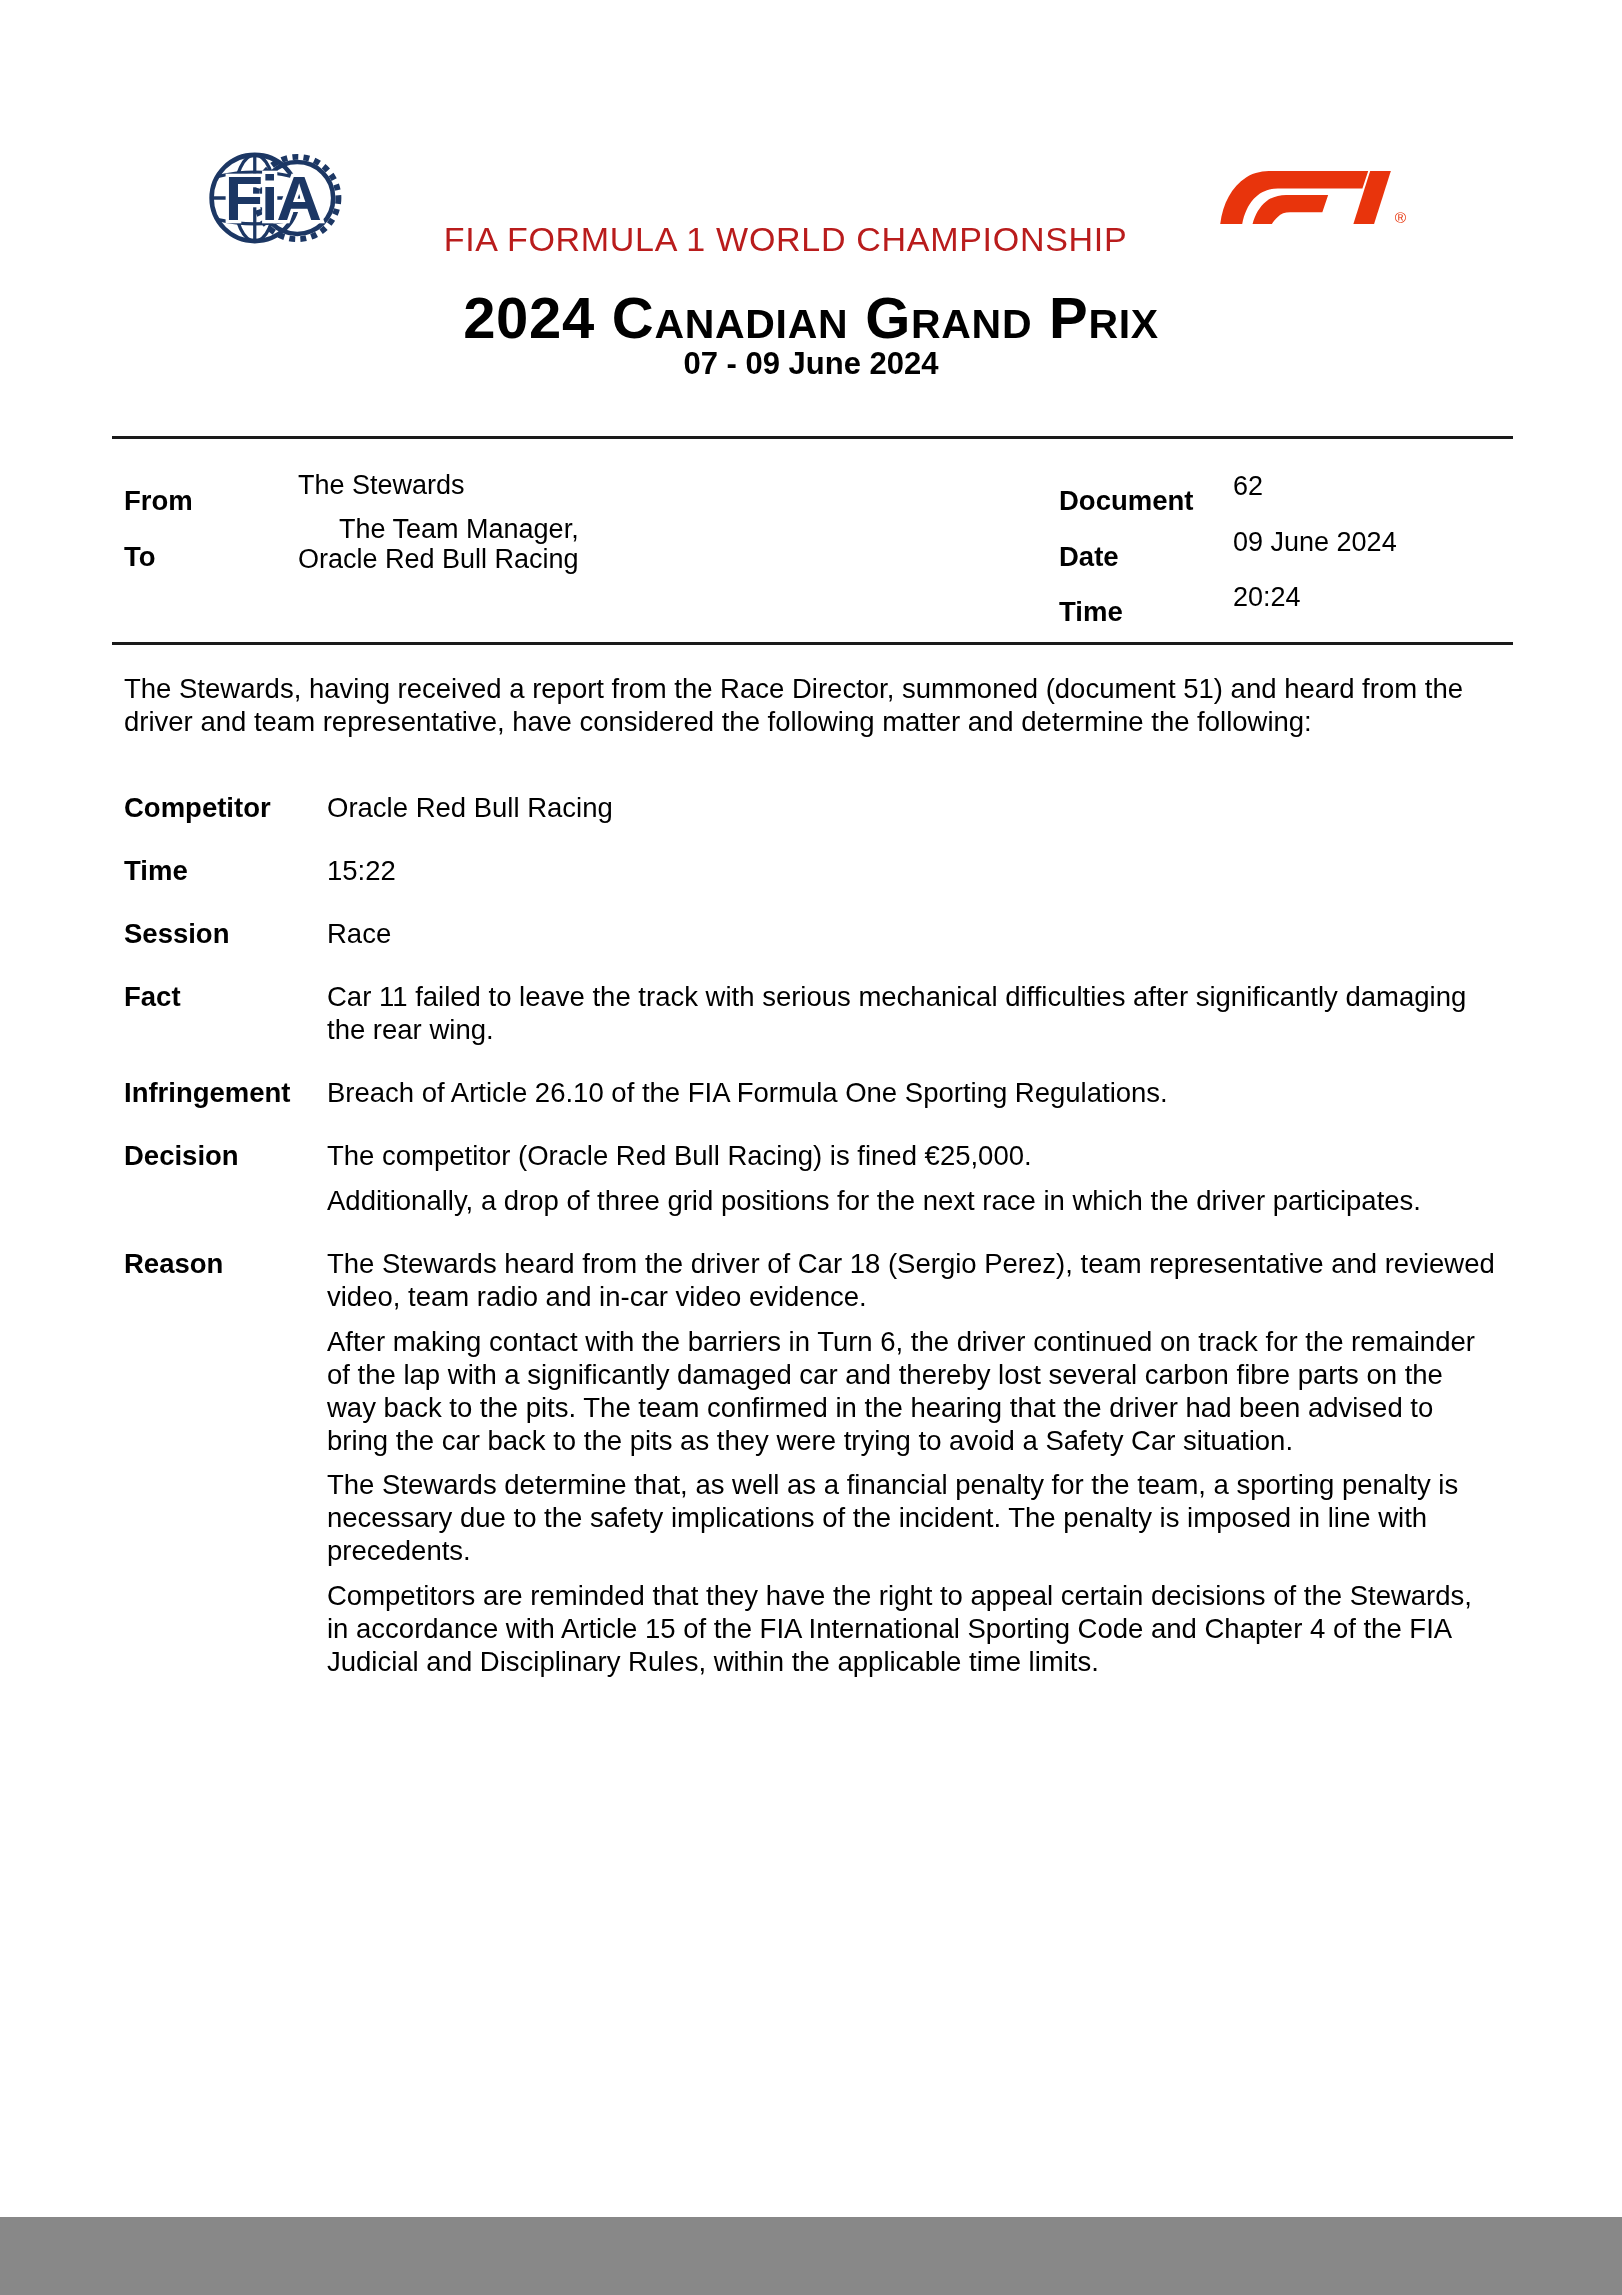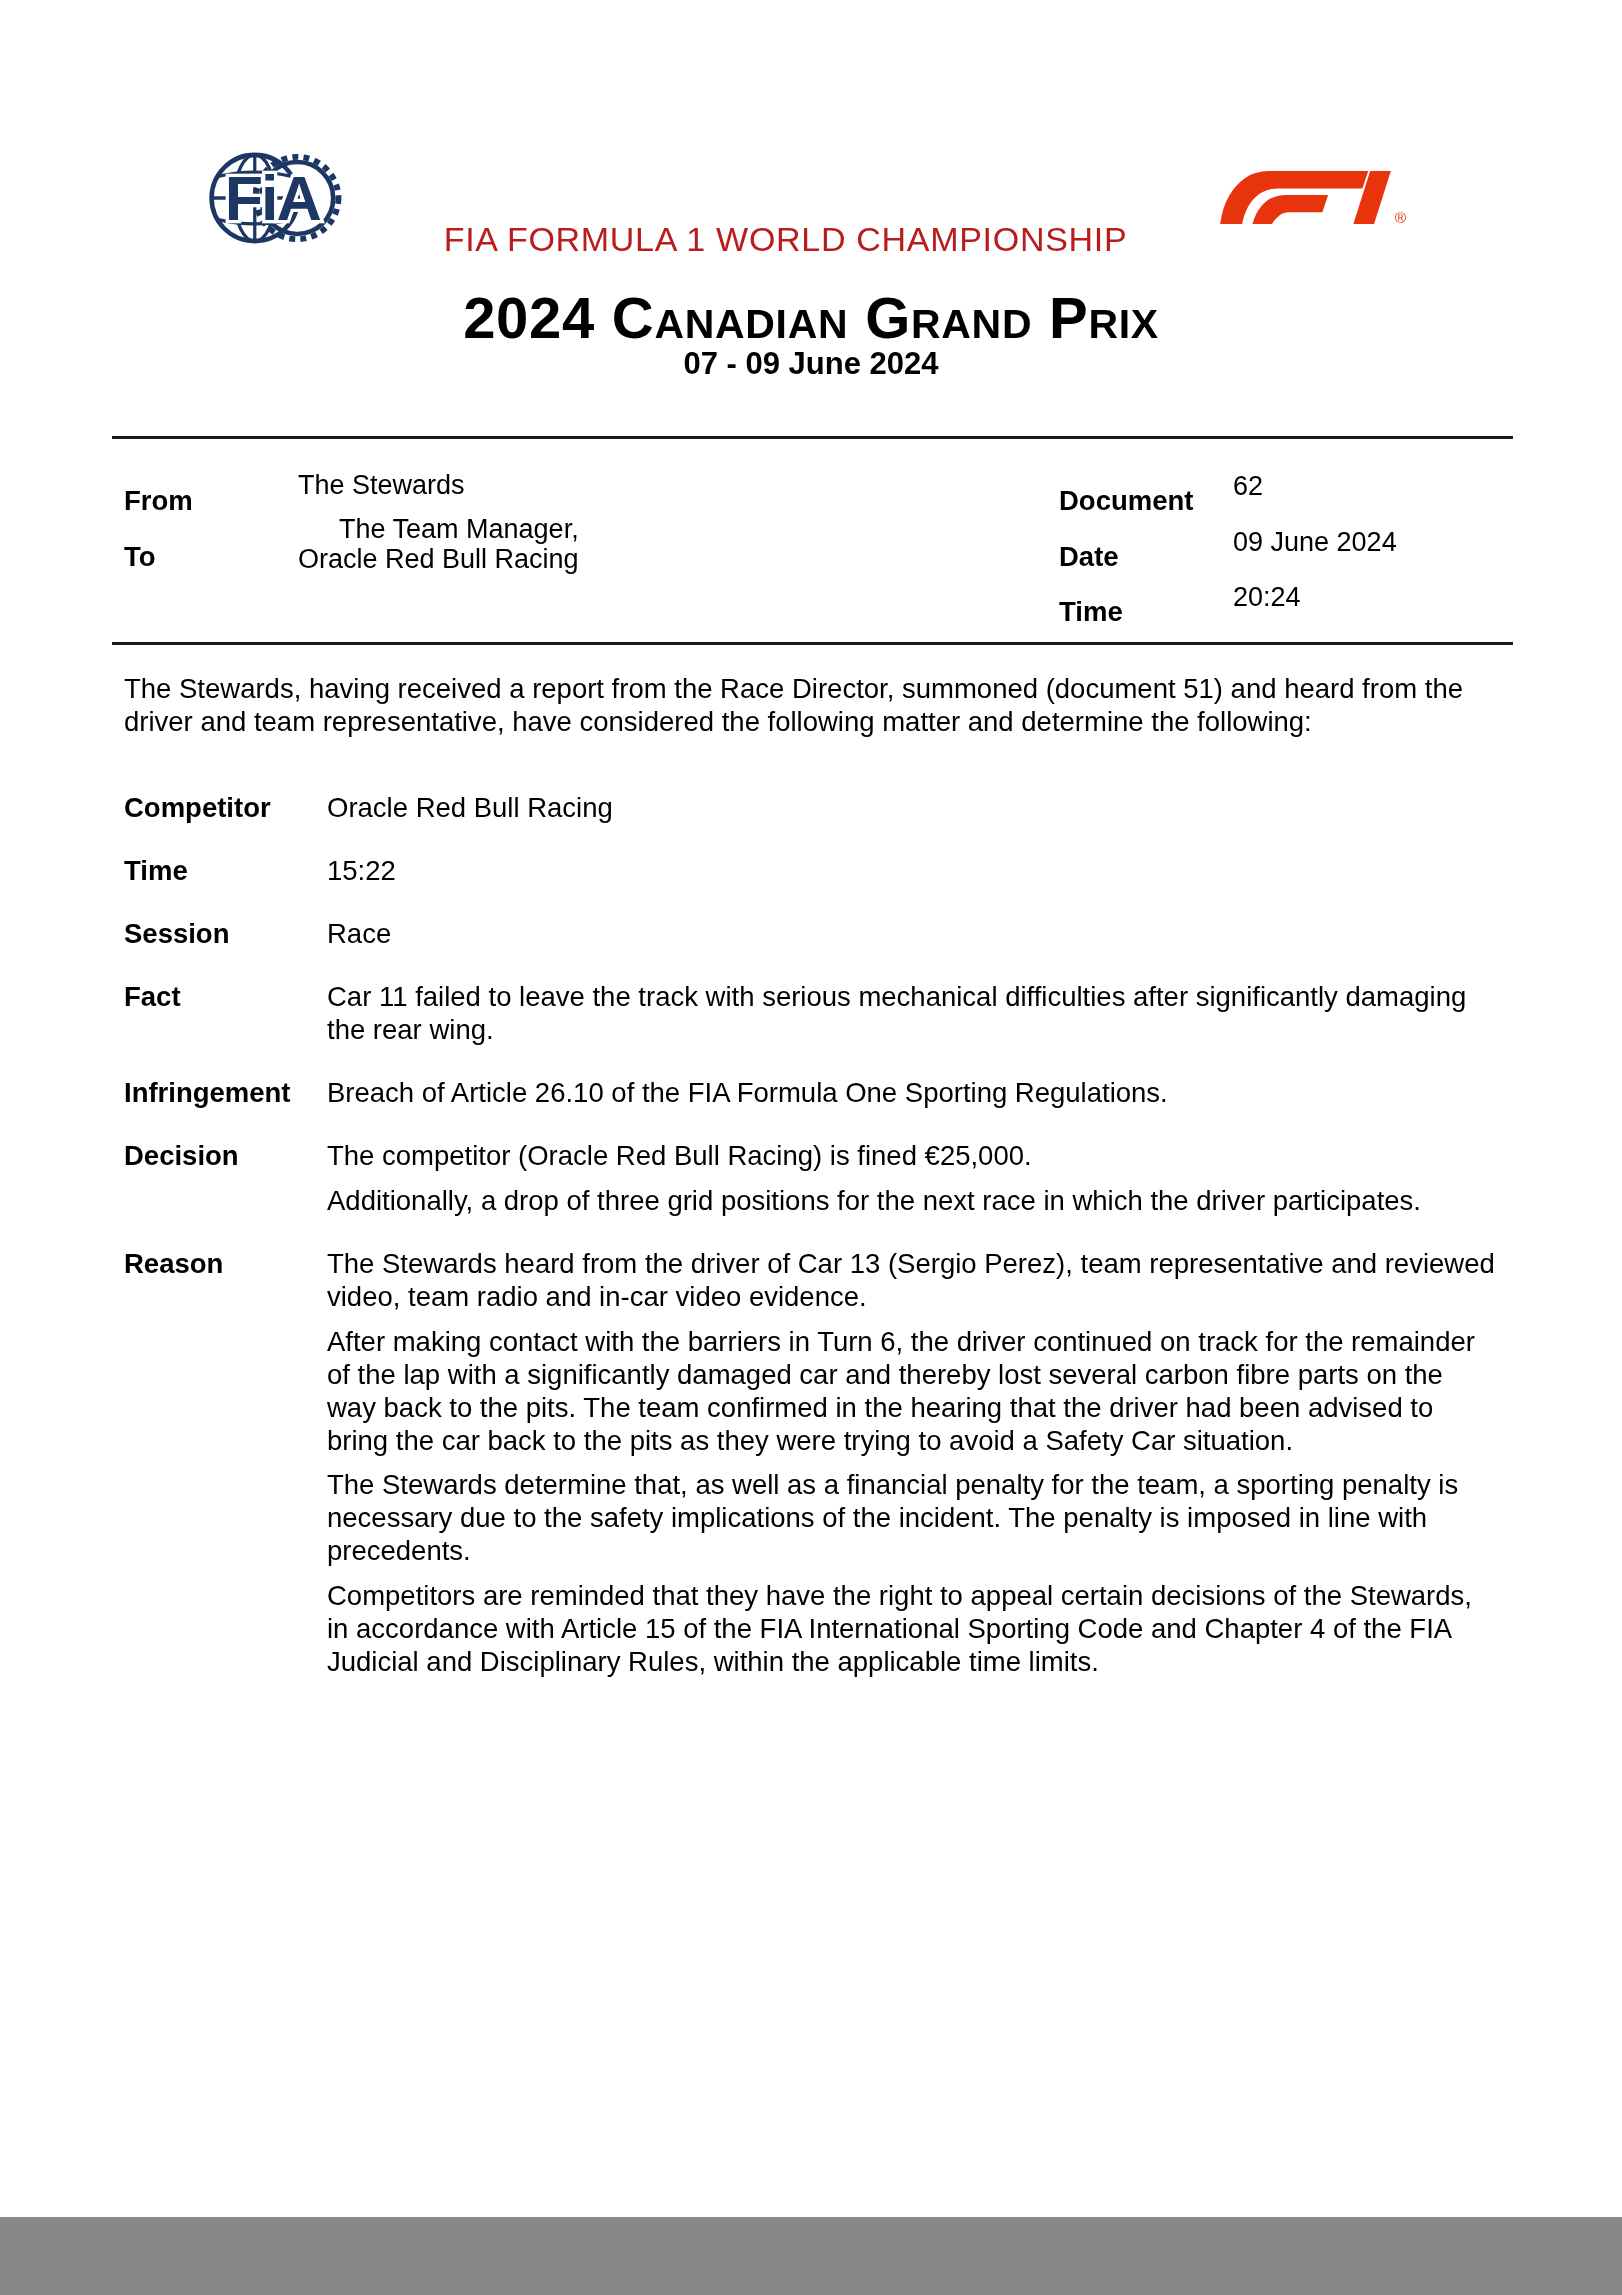--- a/index.html
+++ b/index.html
@@ -169,21 +169,21 @@
       <div class="field-label">Decision</div>
       <div class="field-value">
         <p>The competitor (Oracle Red Bull Racing) is fined €25,000.</p>
         <p>Additionally, a drop of three grid positions for the next race in which the driver participates.</p>
       </div>
     </div>
 
     <div class="field-row">
       <div class="field-label">Reason</div>
       <div class="field-value">
-        <p>The Stewards heard from the driver of Car 13 (Sergio Perez), team representative and reviewed video, team radio and in-car video evidence.</p>
+        <p>The Stewards heard from the driver of Car 18 (Sergio Perez), team representative and reviewed video, team radio and in-car video evidence.</p>
         <p>After making contact with the barriers in Turn 6, the driver continued on track for the remainder of the lap with a significantly damaged car and thereby lost several carbon fibre parts on the way back to the pits. The team confirmed in the hearing that the driver had been advised to bring the car back to the pits as they were trying to avoid a Safety Car situation.</p>
         <p>The Stewards determine that, as well as a financial penalty for the team, a sporting penalty is necessary due to the safety implications of the incident. The penalty is imposed in line with precedents.</p>
         <p>Competitors are reminded that they have the right to appeal certain decisions of the Stewards, in accordance with Article 15 of the FIA International Sporting Code and Chapter 4 of the FIA Judicial and Disciplinary Rules, within the applicable time limits.</p>
       </div>
     </div>
 
   </div>
 </div>
 
 

